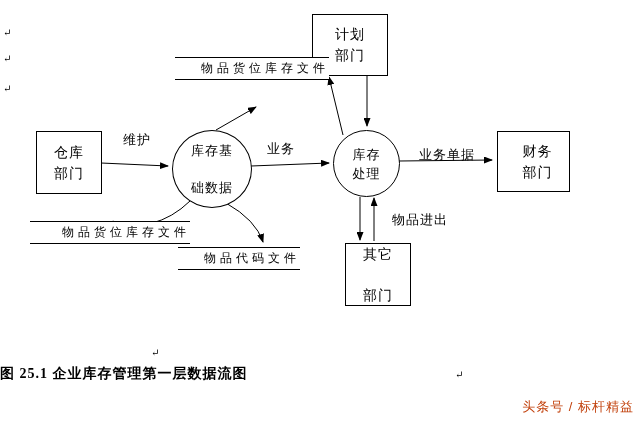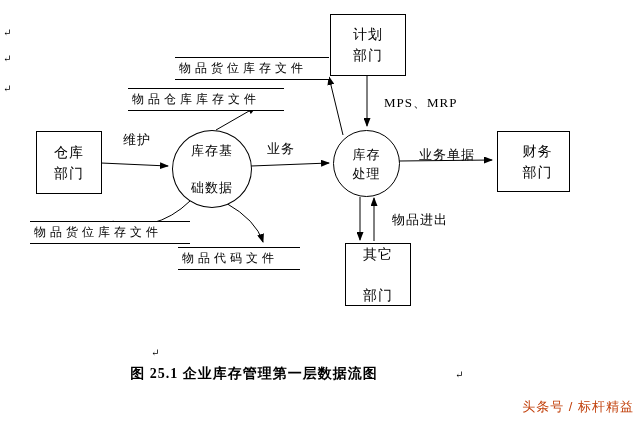--- a/index.html
+++ b/index.html
@@ -12,27 +12,27 @@
     display:flex;flex-direction:column;align-items:center;justify-content:center;
     font-size:14px;line-height:21px;letter-spacing:1px;
   }
   .circle{
     position:absolute;border:1px solid #000;border-radius:50%;background:#fff;
     display:flex;flex-direction:column;align-items:center;justify-content:center;
     font-size:13px;line-height:19px;letter-spacing:1px;
   }
   .store{
     position:absolute;border-top:1px solid #000;border-bottom:1px solid #000;
-    font-size:12px;letter-spacing:4px;white-space:nowrap;text-align:left;
+    font-size:12px;letter-spacing:4px;white-space:nowrap;text-align:right;
     padding:2px 0 2px 4px;background:#fff;
   }
   .flabel{position:absolute;font-size:13px;white-space:nowrap;letter-spacing:1px;}
   .pmark{position:absolute;font-size:10px;line-height:10px;color:#000;}
   #arrows{position:absolute;left:0;top:0;width:640px;height:422px;}
-  #caption-row{position:absolute;left:0;top:364px;width:508px;text-align:center;}
+  #caption-row{position:absolute;left:0;top:364px;width:508px;text-align:left;}
   #caption{font-size:14px;font-weight:bold;letter-spacing:1px;}
   #watermark{
     position:absolute;right:6px;top:398px;font-size:13px;color:#c2410c;
     letter-spacing:1px;font-family:"Liberation Sans","DejaVu Sans",sans-serif;
   }
 </style>
 </head>
 <body>
 
 <div id="page">
@@ -48,21 +48,21 @@
     <path d="M343,135 L329,77" stroke="#000" stroke-width="1" fill="none" marker-end="url(#ah)"></path>
     <path d="M367,75 L367,126" stroke="#000" stroke-width="1" fill="none" marker-end="url(#ah)"></path>
     <path d="M251,166 L329,163" stroke="#000" stroke-width="1" fill="none" marker-end="url(#ah)"></path>
     <path d="M399,161 L492,160" stroke="#000" stroke-width="1" fill="none" marker-end="url(#ah)"></path>
     <path d="M360,197 L360,240" stroke="#000" stroke-width="1" fill="none" marker-end="url(#ah)"></path>
     <path d="M374,241 L374,198" stroke="#000" stroke-width="1" fill="none" marker-end="url(#ah)"></path>
     <path d="M190,201 Q155,235 106,222" stroke="#000" stroke-width="1" fill="none" marker-end="url(#ah)"></path>
     <path d="M226,203 Q256,220 263,242" stroke="#000" stroke-width="1" fill="none" marker-end="url(#ah)"></path>
   </svg>
 
-  <div class="rect" style="left:330px;top:14px;width:74px;height:60px;">
+  <div class="rect" style="left:312px;top:14px;width:74px;height:60px;">
     <span>计划</span>
     <span>部门</span>
   </div>
 
   <div class="rect" style="left:36px;top:131px;width:64px;height:61px;">
     <span>仓库</span>
     <span>部门</span>
   </div>
 
   <div class="rect" style="left:497px;top:131px;width:63px;height:59px;padding-left:8px;">
@@ -80,31 +80,29 @@
     <span>础数据</span>
   </div>
 
   <div class="circle" style="left:333px;top:130px;width:65px;height:65px;">
     <span>库存</span>
     <span>处理</span>
   </div>
 
   <div class="store" style="left:175px;top:57px;width:150px;">物品货位库存文件</div>
 
-  <div class="store" style="left:128px;top:88px;width:152px;">物品仓库库存文件</div>
 
   <div class="store" style="left:30px;top:221px;width:156px;">物品货位库存文件</div>
 
   <div class="store" style="left:178px;top:247px;width:118px;">物品代码文件</div>
 
   <span class="flabel" style="left:112px;top:131px;margin-left:11px;">维护</span>
 
   <span class="flabel" style="left:267px;top:140px;">业务</span>
 
-  <span class="flabel" style="left:384px;top:94px;">MPS、MRP</span>
 
   <span class="flabel" style="left:419px;top:146px;">业务单据</span>
 
   <span class="flabel" style="left:392px;top:211px;">物品进出</span>
 
   <span class="pmark" style="left:3px;top:28px;">↵</span>
   <span class="pmark" style="left:3px;top:54px;">↵</span>
   <span class="pmark" style="left:3px;top:84px;">↵</span>
   <span class="pmark" style="left:151px;top:348px;">↵</span>
   <span class="pmark" style="left:455px;top:370px;">↵</span>

